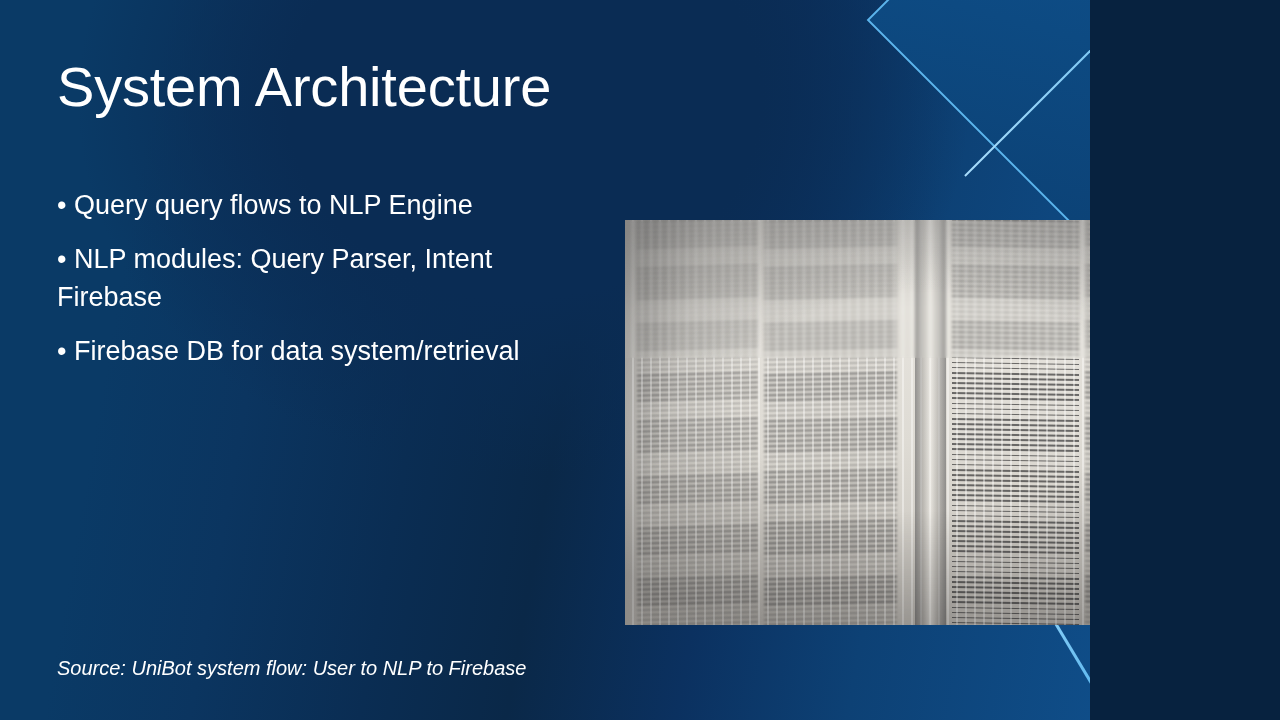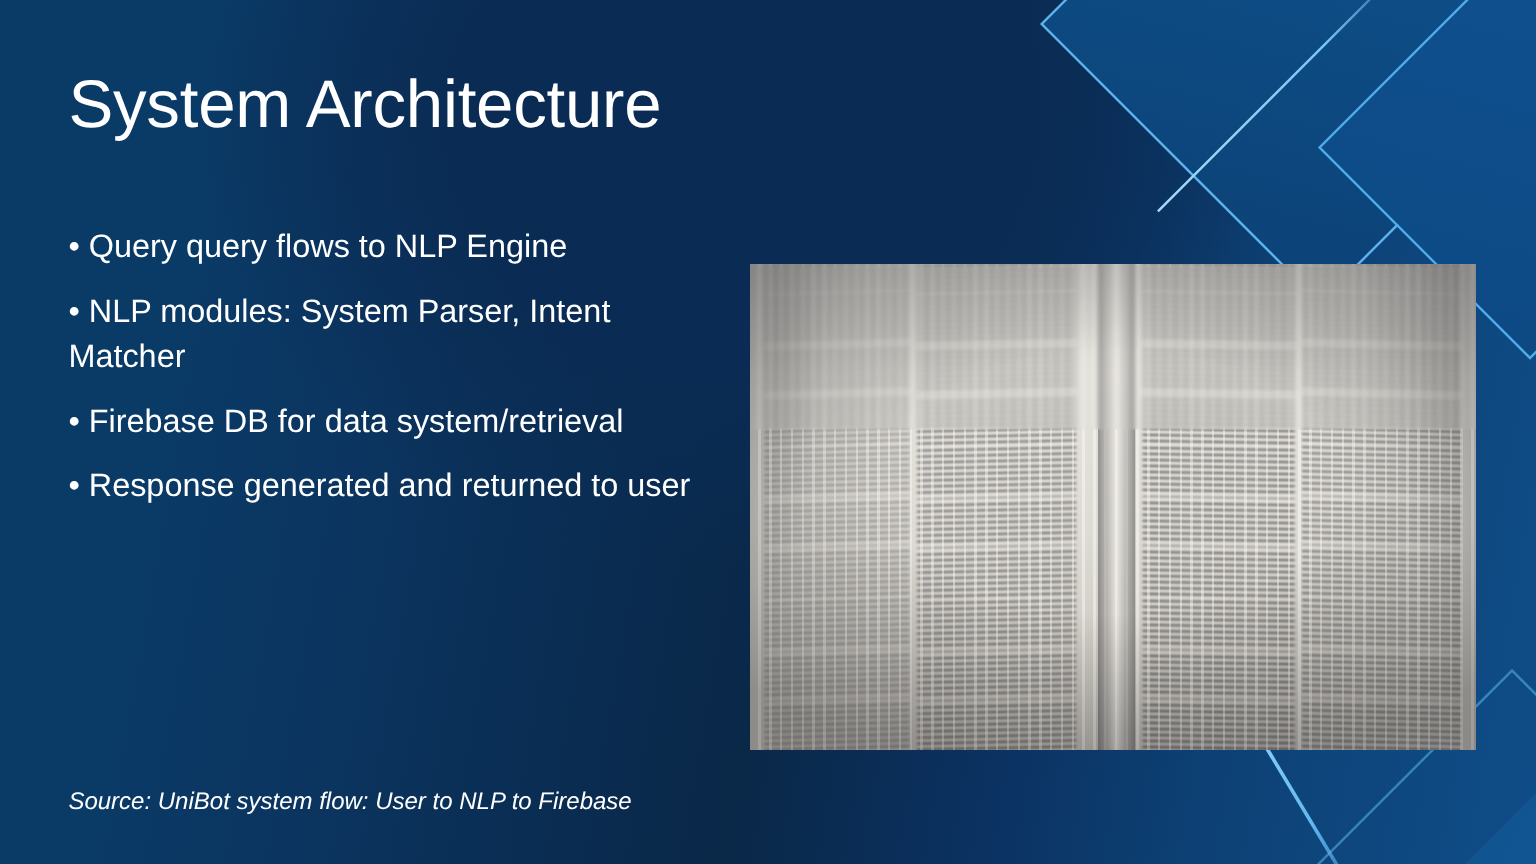--- a/index.html
+++ b/index.html
@@ -7,21 +7,21 @@
 
   html, body {
     width:1280px; height:720px;
     overflow:hidden;
     background:#07223f;
     font-family:"Liberation Sans", sans-serif;
   }
 
   #slide {
     position:relative;
-    width:1280px; height:720px;
+    width:1090px; height:720px;
     overflow:hidden;
     background:
       radial-gradient(ellipse 620px 520px at 48% 14%, #0a2c54 0%, #0a2c54 38%, rgba(10,44,84,0) 72%),
       linear-gradient(100deg,
         #0a3a66 0%,
         #0a3a66 14%,
         #0b3560 26%,
         #0a2d53 40%,
         #0a2848 52%,
         #0b3160 66%,
@@ -198,23 +198,22 @@
   <div class="deco diamond-outline"></div>
   <div class="deco edge-line-top"></div>
   <div class="deco wedge-bottom"></div>
   <div class="deco diamond-outline-bottom"></div>
   <div class="deco accent-diag-bottom"></div>
 
   <h1 id="title">System Architecture</h1>
 
   <div id="bullets">
     <p class="bullet">• Query query flows to NLP Engine</p>
-    <p class="bullet">• NLP modules: System Parser, Intent Matcher</p>
+    <p class="bullet">• NLP modules: Query Parser, Intent Firebase</p>
     <p class="bullet">• Firebase DB for data system/retrieval</p>
-    <p class="bullet">• Response generated and returned to user</p>
   </div>
 
   <div id="photo" title="Close-up photograph of an open dictionary showing two pages of dense printed text columns">
     <div class="page-base"></div>
     <div class="textblock col-l1"></div>
     <div class="textblock col-l2"></div>
     <div class="textblock col-r1"></div>
     <div class="textblock col-r2"></div>
     <div class="wordgaps"></div>
     <div class="spine"></div>

